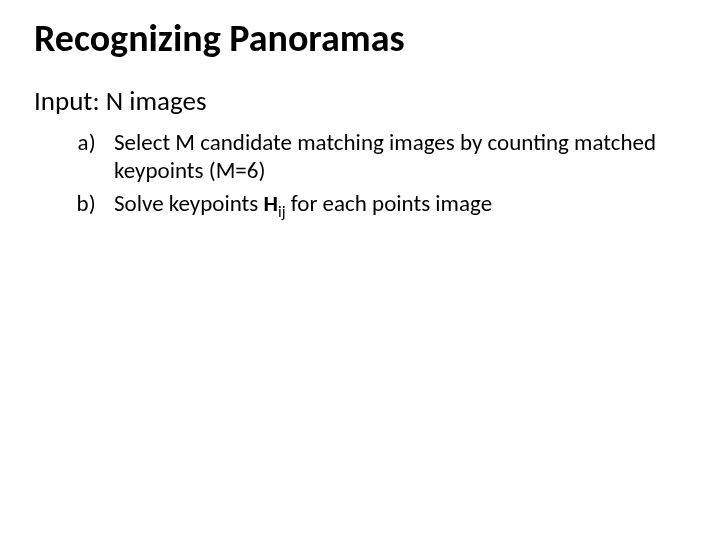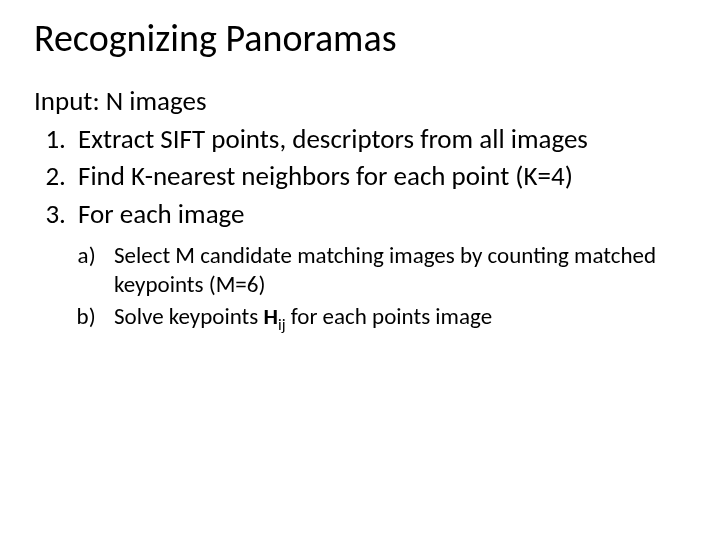--- a/index.html
+++ b/index.html
@@ -12,21 +12,21 @@
     color: #000;
   }
   .slide {
     box-sizing: border-box;
     width: 720px;
     height: 540px;
     padding: 18px 34px 0 34px;
   }
   .title {
     font-size: 38px;
-    font-weight: 400;
+    font-weight: 700;
     margin: 0 0 24px 0;
     line-height: 1.1;
   }
   .body {
     font-size: 27px;
     line-height: 1.25;
   }
   .input-line {
     margin: 0 0 4px 0;
   }
@@ -60,25 +60,20 @@
 </style>
 </head>
 <body>
 
 <div class="slide">
   <h1 class="title">Recognizing Panoramas</h1>
 
   <div class="body">
     <p class="input-line">Input: N images</p>
 
-    <ol class="main">
-      <li>Extract SIFT points, descriptors from all images</li>
-      <li>Find K-nearest neighbors for each point (K=4)</li>
-      <li>For each image</li>
-    </ol>
 
     <ol class="sub">
       <li>Select M candidate matching images by counting matched keypoints (M=6)</li>
       <li>
         <span>Solve keypoints </span><b><span>H</span></b><span class="sub-ij">ij</span><span> for each points image</span>
       </li>
     </ol>
   </div>
 </div>
 

